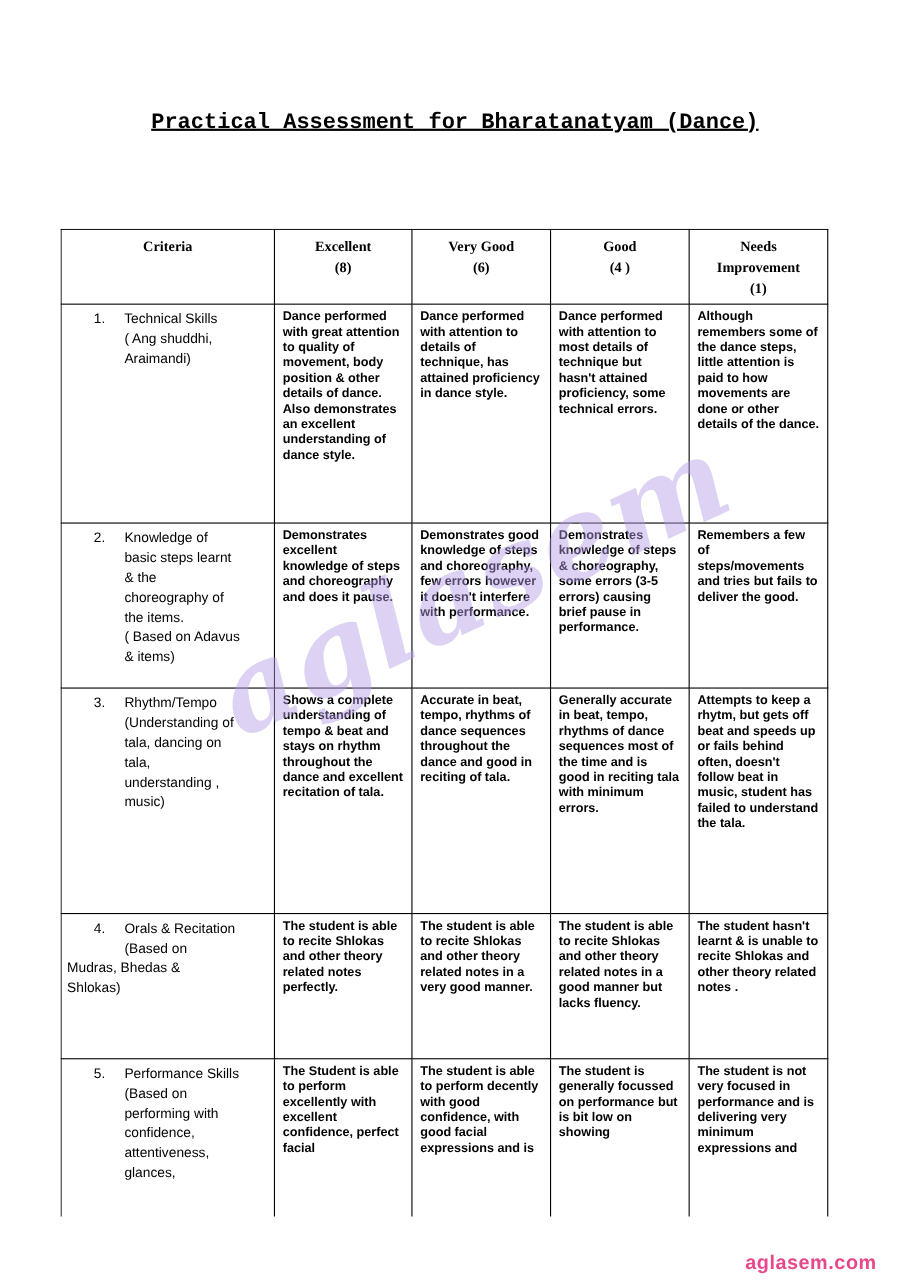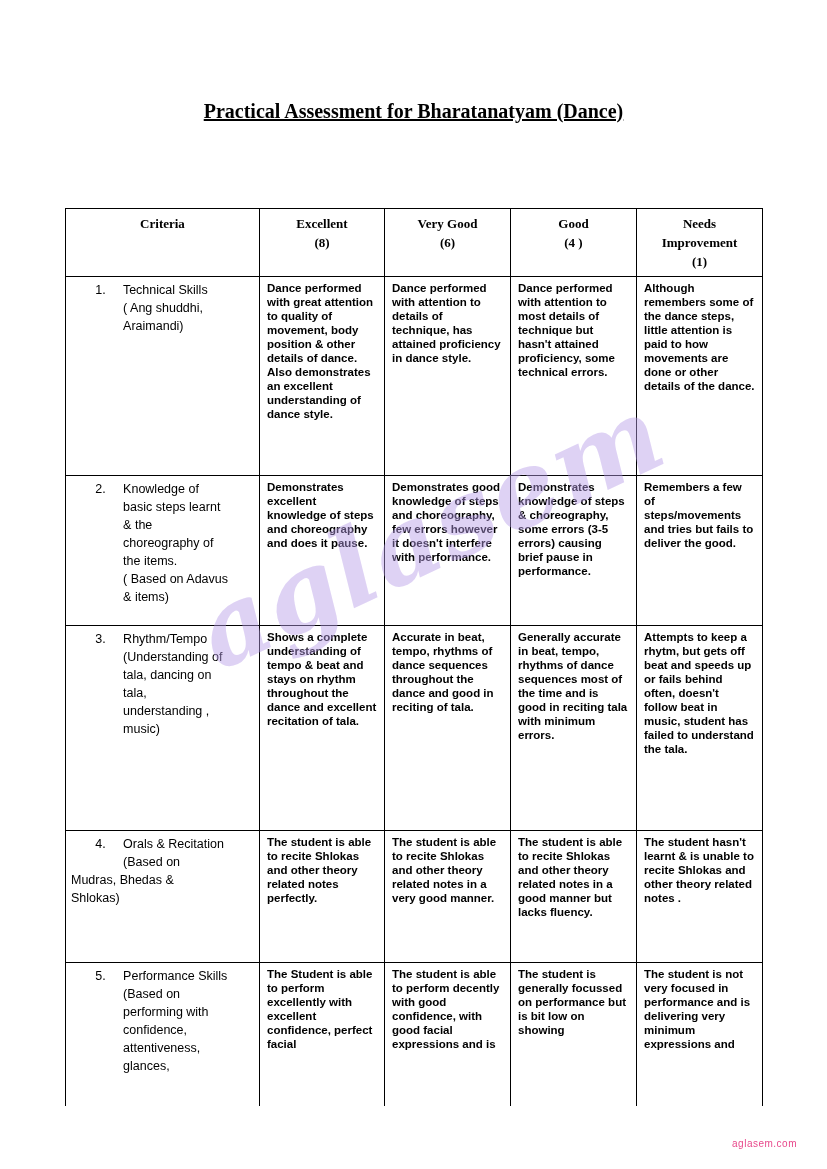--- a/index.html
+++ b/index.html
@@ -11,29 +11,29 @@
     overflow: hidden;
     font-family: "Liberation Sans", sans-serif;
     color: #000000;
   }
   .title-block {
     position: absolute;
     top: 98px;
     left: 0;
     width: 100%;
     text-align: center;
-    font-family: Liberation Serif, serif;
+    font-family: Liberation Mono, monospace;
     font-weight: bold;
     font-size: 20px;
     line-height: 27px;
   }
   .title-line { text-decoration: underline; }
   .table-wrap {
     position: absolute;
-    left: 65px;
+    left: 55px;
     top: 208px;
     width: 699px;
     height: 898px;
     overflow: hidden;
   }
   table.rubric {
     border-collapse: collapse;
     table-layout: fixed;
     width: 697px;
   }
@@ -81,24 +81,25 @@
     opacity: 0.45;
     pointer-events: none;
     z-index: 5;
     letter-spacing: 2px;
   }
   .footer-link {
     position: absolute;
     right: 30px;
     top: 1138px;
     font-family: "Liberation Sans", sans-serif;
-    font-size: 10px;
+    font-size: 18px;
     letter-spacing: 0.5px;
     color: #e8488b;
     text-decoration: none;
+    font-weight: bold;
   }
 </style>
 </head>
 <body>
 
 <div class="page">
 
   <div class="title-block">
     <div class="title-line">Practical Assessment for Bharatanatyam (Dance)</div>
   </div>

